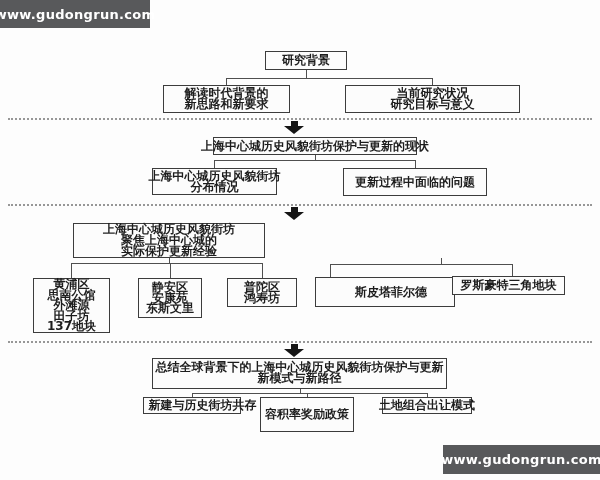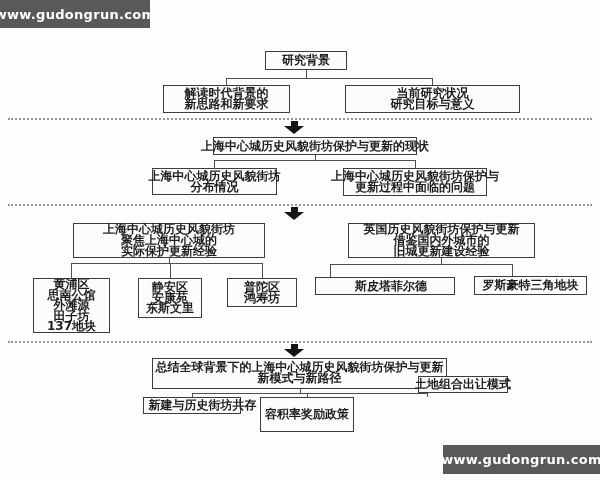--- a/index.html
+++ b/index.html
@@ -77,21 +77,20 @@
   <div class="vline" style="left:315px; top:155px; height:6px;"></div>
   <div class="hline" style="left:214px; top:160px; width:202px;"></div>
   <div class="vline" style="left:214px; top:160px; height:8px;"></div>
   <div class="vline" style="left:415px; top:160px; height:8px;"></div>
 
   <div class="box" style="left:152px; top:168px; width:125px; height:27px;">
     <span class="ln">上海中心城历史风貌街坊</span>
     <span class="ln">分布情况</span>
   </div>
   <div class="box" style="left:343px; top:168px; width:144px; height:28px;">
-    <span class="ln">上海中心城历史风貌街坊保护与</span>
     <span class="ln">更新过程中面临的问题</span>
   </div>
 
   <div class="divider" style="top:204px;"></div>
   <div class="arrow" style="left:284px; top:207px;">
     <div class="stem"></div>
     <div class="head"></div>
   </div>
 
   <div class="box" style="left:73px; top:223px; width:192px; height:35px;">
@@ -116,35 +115,30 @@
   <div class="box tight" style="left:138px; top:278px; width:64px; height:40px;">
     <span class="ln">静安区</span>
     <span class="ln">安康苑</span>
     <span class="ln">东斯文里</span>
   </div>
   <div class="box tight" style="left:227px; top:278px; width:70px; height:29px;">
     <span class="ln">普陀区</span>
     <span class="ln">鸿寿坊</span>
   </div>
 
-  <div class="box" style="left:348px; top:223px; width:187px; height:35px;">
-    <span class="ln">英国历史风貌街坊保护与更新</span>
-    <span class="ln">借鉴国内外城市的</span>
-    <span class="ln">旧城更新建设经验</span>
-  </div>
 
   <div class="vline" style="left:441px; top:258px; height:6px;"></div>
   <div class="hline" style="left:330px; top:264px; width:183px;"></div>
   <div class="vline" style="left:330px; top:264px; height:13px;"></div>
   <div class="vline" style="left:512px; top:264px; height:12px;"></div>
 
-  <div class="box" style="left:315px; top:277px; width:140px; height:18px;padding-left:12px;">
+  <div class="box" style="left:315px; top:277px; width:140px; height:30px;padding-left:12px;">
     <span class="ln">斯皮塔菲尔德</span>
   </div>
-  <div class="box" style="left:474px; top:276px; width:113px; height:19px;">
+  <div class="box" style="left:452px; top:276px; width:113px; height:19px;">
     <span class="ln">罗斯豪特三角地块</span>
   </div>
 
   <div class="divider" style="top:341px;"></div>
   <div class="arrow" style="left:284px; top:344px;">
     <div class="stem"></div>
     <div class="head"></div>
   </div>
 
   <div class="box" style="left:152px; top:358px; width:295px; height:31px;font-family:Liberation Mono, monospace;">
@@ -157,17 +151,17 @@
   <div class="vline" style="left:192px; top:393px; height:4px;"></div>
   <div class="vline" style="left:307px; top:393px; height:4px;"></div>
   <div class="vline" style="left:427px; top:393px; height:4px;"></div>
 
   <div class="box" style="left:143px; top:397px; width:98px; height:17px;padding-left:21px;">
     <span class="ln">新建与历史街坊共存</span>
   </div>
   <div class="box" style="left:260px; top:397px; width:94px; height:35px;">
     <span class="ln">容积率奖励政策</span>
   </div>
-  <div class="box" style="left:382px; top:376px; width:90px; height:17px;margin-left:36px;">
+  <div class="box" style="left:382px; top:397px; width:90px; height:17px;">
     <span class="ln">土地组合出让模式</span>
   </div>
 
 </div>
 
 </body></html>

